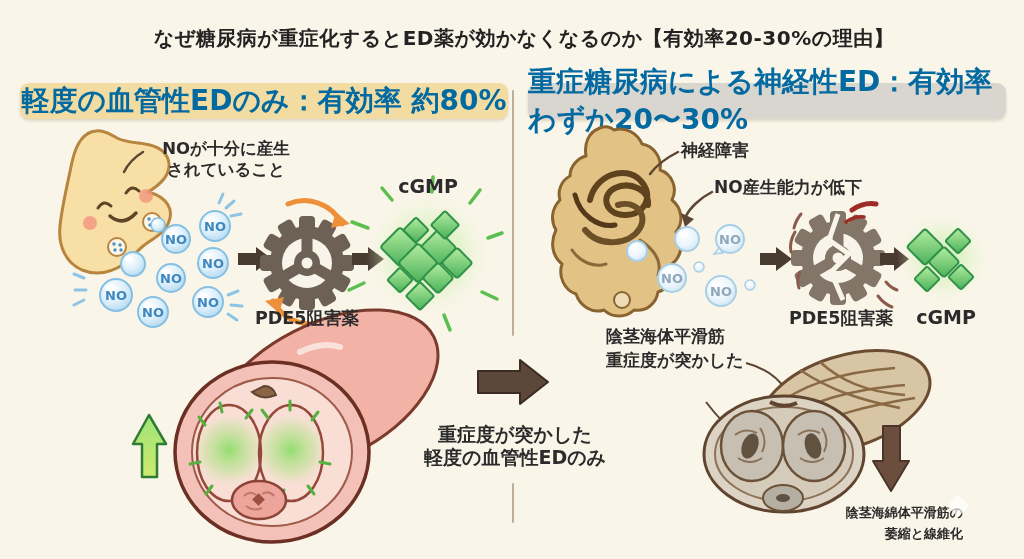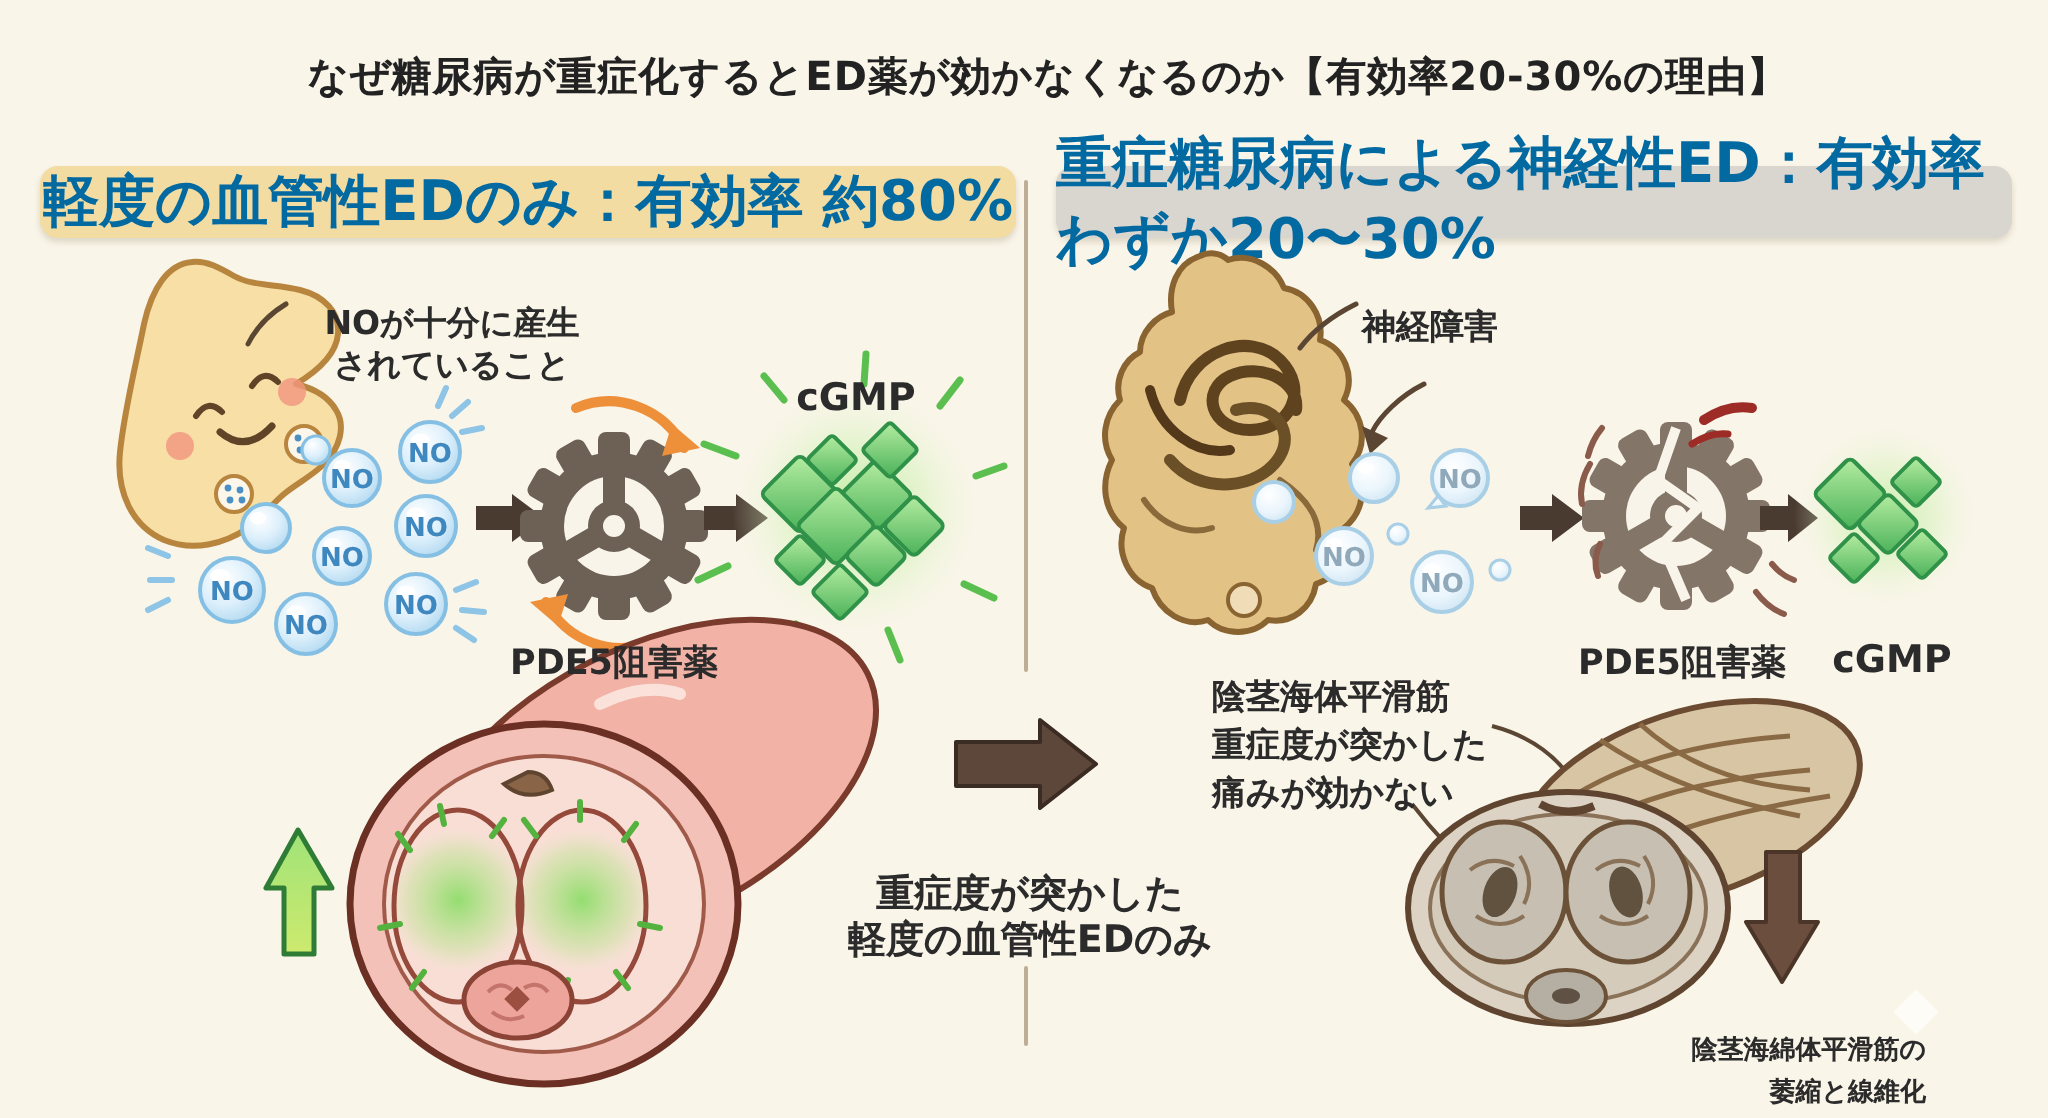--- a/index.html
+++ b/index.html
@@ -20,21 +20,21 @@
     display:flex;align-items:center;justify-content:center;
     font-size:28px;font-weight:bold;color:#0369a1;
     box-shadow:0 2px 3px rgba(90,70,40,0.18);
   }
   .banner-left{left:20px;width:488px;background:#f2dca2;}
   .banner-right{left:528px;width:478px;background:#d9d5cf;align-items:center;}
   .divider{position:absolute;left:512px;width:2px;background:#bfae97;border-radius:2px;}
   .seg1{top:90px;height:246px;}
   .seg2{top:483px;height:40px;}
   svg.art{position:absolute;inset:0;width:1024px;height:559px;}
-  .anno{position:absolute;font-weight:bold;color:#2b2b2b;margin-top:13px;}
+  .anno{position:absolute;font-weight:bold;color:#2b2b2b;}
   .anno span{display:block;}
   .a-left-nerve{left:150px;top:138px;width:152px;text-align:center;font-size:16.5px;line-height:21px;}
   .a-cgmp-l{left:392px;top:175px;width:72px;text-align:center;font-size:19px;}
   .a-pde5-l{left:250px;top:306px;width:114px;text-align:center;font-size:17.5px;}
   .a-shinkei{left:681px;top:139px;width:100px;font-size:17px;}
   .a-noteika{left:714px;top:176px;width:170px;font-size:17px;}
   .a-pde5-r{left:784px;top:306px;width:114px;text-align:center;font-size:17.5px;}
   .a-cgmp-r{left:911px;top:306px;width:70px;text-align:center;font-size:19px;}
   .a-muscle{left:606px;top:324px;width:144px;text-align:left;font-size:17px;line-height:24px;}
   .a-center{left:404px;top:423px;width:222px;text-align:center;font-size:19px;line-height:23px;}
@@ -377,27 +377,27 @@
   </svg>
 
   <div class="anno a-left-nerve">
     <span>NOが十分に産生</span>
     <span>されていること</span>
   </div>
   <div class="anno a-cgmp-l">cGMP</div>
   <div class="anno a-pde5-l">PDE5阻害薬</div>
 
   <div class="anno a-shinkei">神経障害</div>
+  <div class="anno a-noteika">NO産生能力が低下</div>
   <div class="anno a-pde5-r">PDE5阻害薬</div>
   <div class="anno a-cgmp-r">cGMP</div>
 
   <div class="anno a-muscle">
     <span>陰茎海体平滑筋</span>
     <span>重症度が突かした</span>
-    <span>痛みが効かない</span>
   </div>
 
   <div class="anno a-center">
     <span>重症度が突かした</span>
     <span>軽度の血管性EDのみ</span>
   </div>
 
   <div class="anno a-fib">
     <span>陰茎海綿体平滑筋の</span>
     <span>萎縮と線維化</span>

